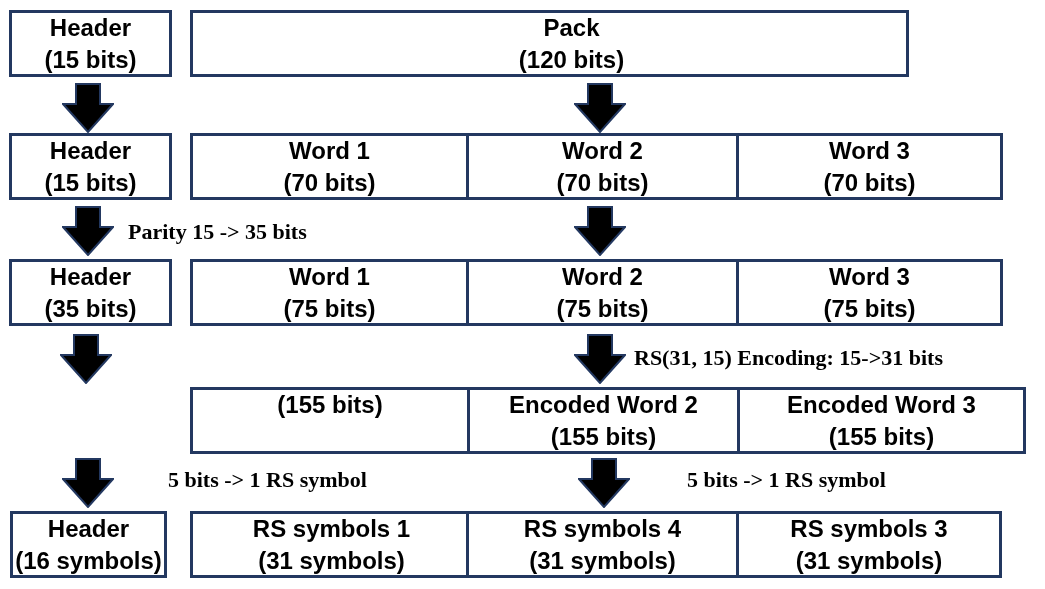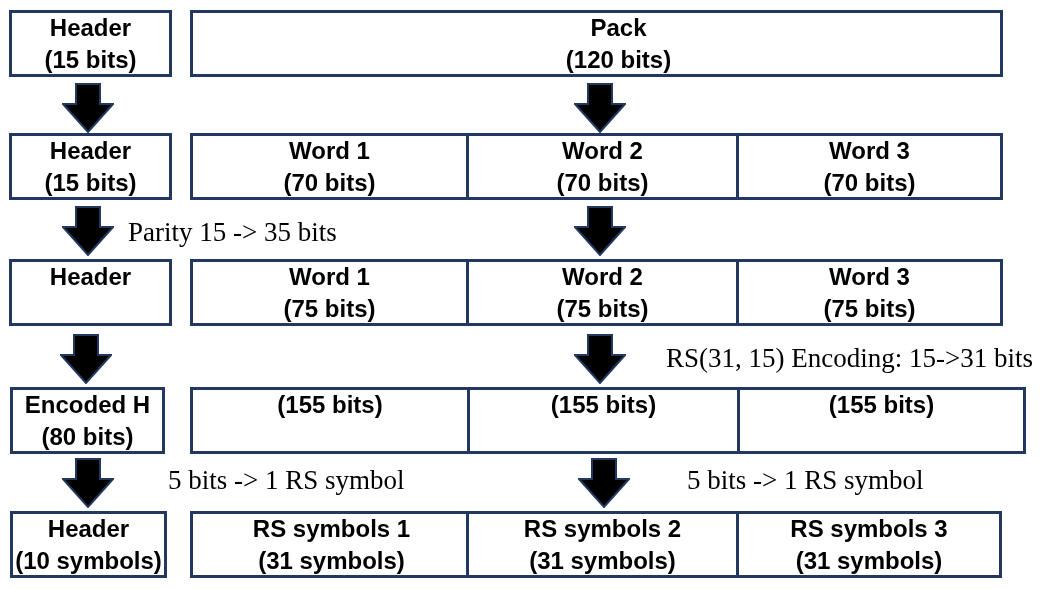--- a/index.html
+++ b/index.html
@@ -41,37 +41,37 @@
   .arrow svg{display:block;width:100%;height:100%;}
   .arrow path{
     fill:var(--arrow-fill);
     stroke:var(--arrow-stroke);
     stroke-width:2;
     stroke-linejoin:miter;
   }
   .flow-label{
     position:absolute;
     font-family:"Liberation Serif",serif;
-    font-weight:normal;
-    font-size:27px;
+    font-weight:bold;
+    font-size:22px;
     line-height:34px;
     color:var(--text);
     white-space:nowrap;
   }
 </style>
 </head>
 <body>
 
 <div class="stage">
 
   <div class="box" style="left:9px;top:10px;width:163px;">
     <div>Header</div>
     <div>(15 bits)</div>
   </div>
-  <div class="box" style="left:190px;top:10px;width:813px;padding-left:44px;">
+  <div class="box" style="left:190px;top:10px;width:719px;padding-left:44px;">
     <div>Pack</div>
     <div>(120 bits)</div>
   </div>
 
   <div class="arrow" style="left:62px;top:83px;">
     <svg viewBox="0 0 52 50">
         <path d="M14 1 H38 V21 H51 L26 49 L1 21 H14 Z"></path>
       </svg>
   </div>
   <div class="arrow" style="left:574px;top:83px;">
@@ -104,20 +104,21 @@
   </div>
   <div class="flow-label" style="left:128px;top:215px;">Parity 15 -&gt; 35 bits</div>
   <div class="arrow" style="left:574px;top:206px;">
     <svg viewBox="0 0 52 50">
         <path d="M14 1 H38 V21 H51 L26 49 L1 21 H14 Z"></path>
       </svg>
   </div>
 
   <div class="box" style="left:9px;top:259px;width:163px;">
     <div>Header</div>
+    <div>(35 bits)</div>
   </div>
   <div class="box" style="left:190px;top:259px;width:279px;">
     <div>Word 1</div>
     <div>(75 bits)</div>
   </div>
   <div class="box" style="left:466px;top:259px;width:273px;">
     <div>Word 2</div>
     <div>(75 bits)</div>
   </div>
   <div class="box" style="left:736px;top:259px;width:267px;">
@@ -128,59 +129,57 @@
   <div class="arrow" style="left:60px;top:334px;">
     <svg viewBox="0 0 52 50">
         <path d="M14 1 H38 V21 H51 L26 49 L1 21 H14 Z"></path>
       </svg>
   </div>
   <div class="arrow" style="left:574px;top:334px;">
     <svg viewBox="0 0 52 50">
         <path d="M14 1 H38 V21 H51 L26 49 L1 21 H14 Z"></path>
       </svg>
   </div>
-  <div class="flow-label" style="left:666px;top:341px;">RS(31, 15) Encoding: 15-&gt;31 bits</div>
+  <div class="flow-label" style="left:634px;top:341px;">RS(31, 15) Encoding: 15-&gt;31 bits</div>
 
-  <div class="box" style="left:10px;top:387px;width:155px;">
-    <div>Encoded H</div>
-    <div>(80 bits)</div>
-  </div>
   <div class="box" style="left:190px;top:387px;width:280px;">
     <div>(155 bits)</div>
   </div>
   <div class="box" style="left:467px;top:387px;width:273px;">
+    <div>Encoded Word 2</div>
     <div>(155 bits)</div>
   </div>
   <div class="box" style="left:737px;top:387px;width:289px;">
+    <div>Encoded Word 3</div>
     <div>(155 bits)</div>
   </div>
 
   <div class="arrow" style="left:62px;top:458px;">
     <svg viewBox="0 0 52 50">
         <path d="M14 1 H38 V21 H51 L26 49 L1 21 H14 Z"></path>
       </svg>
   </div>
   <div class="flow-label" style="left:168px;top:463px;">5 bits -&gt; 1 RS symbol</div>
   <div class="arrow" style="left:578px;top:458px;">
     <svg viewBox="0 0 52 50">
         <path d="M14 1 H38 V21 H51 L26 49 L1 21 H14 Z"></path>
       </svg>
   </div>
   <div class="flow-label" style="left:687px;top:463px;">5 bits -&gt; 1 RS symbol</div>
 
   <div class="box" style="left:10px;top:511px;width:157px;">
     <div>Header</div>
-    <div>(10 symbols)</div>
+    <div>(16 symbols)</div>
   </div>
   <div class="box" style="left:190px;top:511px;width:283px;">
     <div>RS symbols 1</div>
     <div>(31 symbols)</div>
   </div>
   <div class="box" style="left:466px;top:511px;width:273px;">
-    <div>RS symbols 2</div>
+    <div>RS symbols 4</div>
     <div>(31 symbols)</div>
   </div>
   <div class="box" style="left:736px;top:511px;width:266px;">
     <div>RS symbols 3</div>
     <div>(31 symbols)</div>
   </div>
 
 </div>
 
 </body></html>

